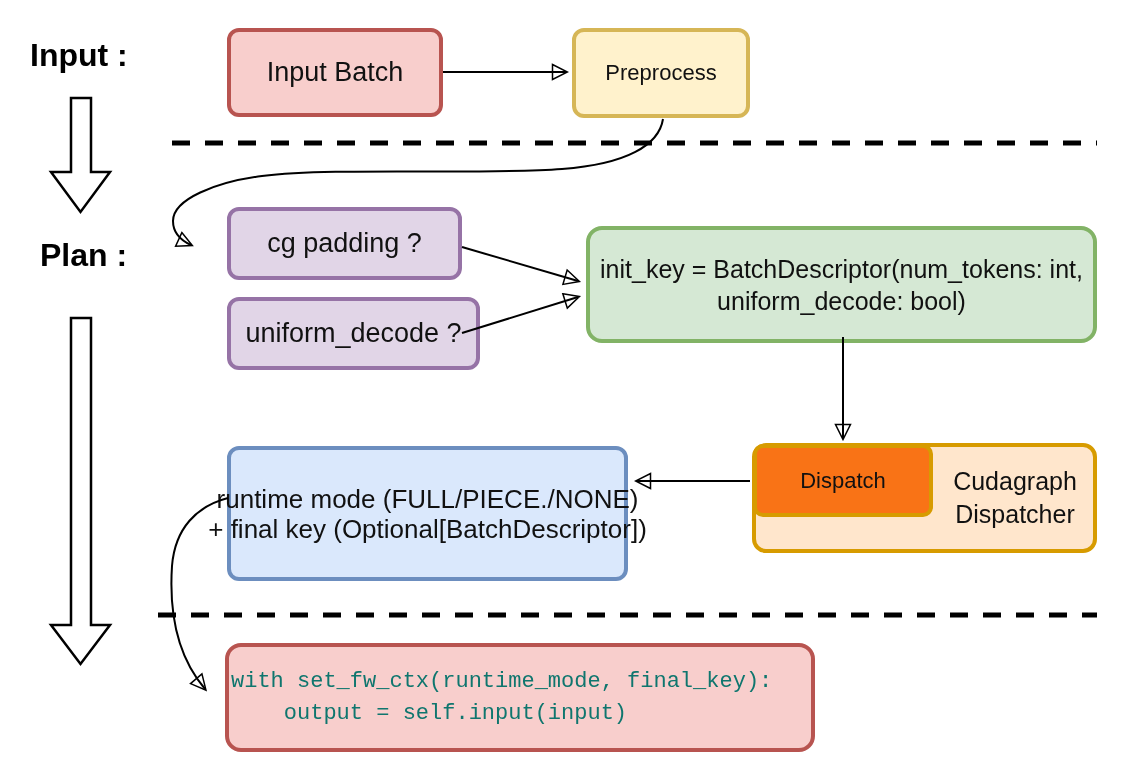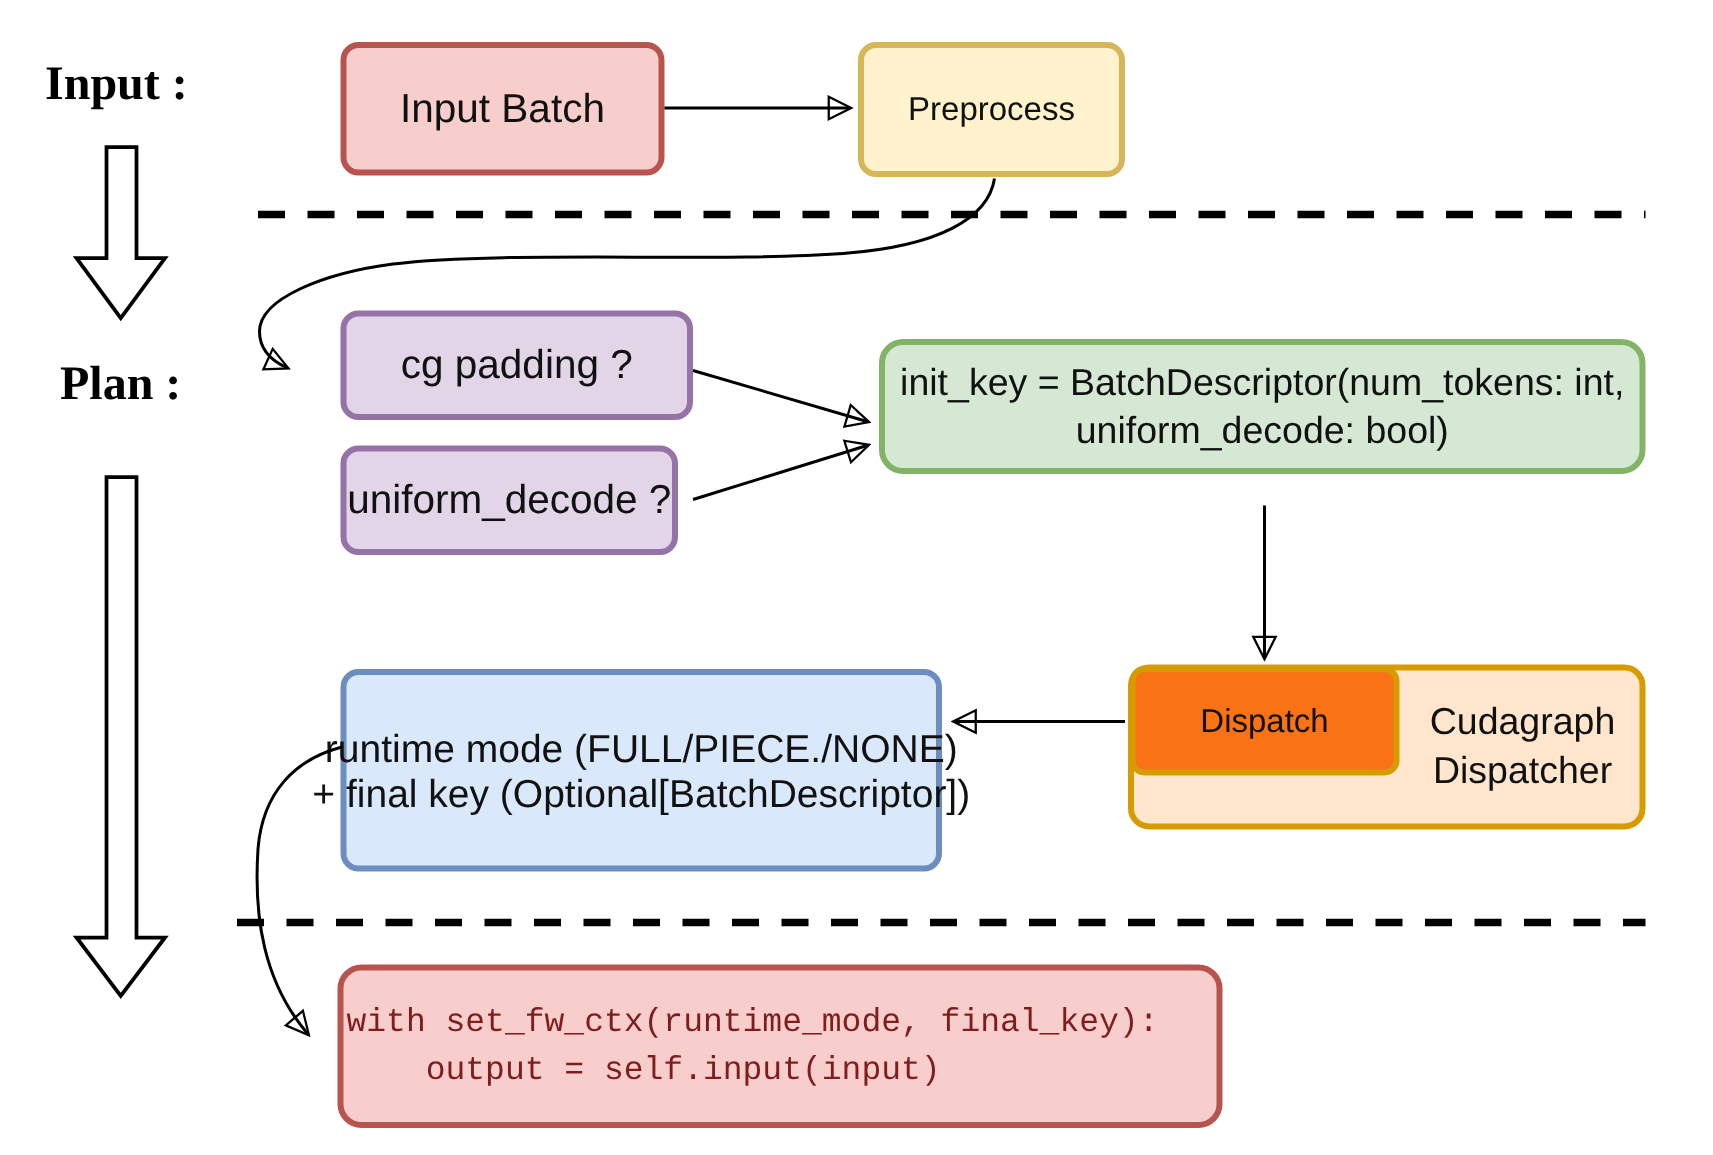--- a/index.html
+++ b/index.html
@@ -11,51 +11,50 @@
     color:#111;
     overflow:hidden;
   }
   .section-label{
     position:absolute;
     font-size:32px;
     font-weight:bold;
     color:#000;
     white-space:nowrap;
     line-height:1.1;
-    font-family:Liberation Serif, serif;
   }
   .box{
     position:absolute;
     box-sizing:border-box;
     border:4px solid #be185d;
     border-radius:12px;
     display:flex;
     flex-direction:column;
     align-items:center;
     justify-content:center;
     text-align:center;
     line-height:1.25;
   }
   .box .ln{white-space:pre;}
   #input-batch{left:227px;top:28px;width:216px;height:89px;background:#f8cecc;border-color:#b85450;font-size:27px;}
   #preprocess{left:572px;top:28px;width:178px;height:90px;background:#fff2cc;border-color:#d6b656;font-size:22px;}
   #cg-padding{left:227px;top:207px;width:235px;height:73px;background:#e1d5e7;border-color:#9673a6;font-size:27px;}
-  #uniform-decode{left:227px;top:297px;width:225px;height:73px;background:#e1d5e7;border-color:#9673a6;font-size:27px;}
-  #init-key{left:586px;top:226px;width:511px;height:90px;background:#d5e8d4;border-color:#82b366;font-size:25px;line-height:32px;border-radius:16px;}
+  #uniform-decode{left:227px;top:297px;width:253px;height:73px;background:#e1d5e7;border-color:#9673a6;font-size:27px;}
+  #init-key{left:586px;top:226px;width:511px;height:117px;background:#d5e8d4;border-color:#82b366;font-size:25px;line-height:32px;border-radius:16px;}
   #cudagraph-outer{left:752px;top:443px;width:345px;height:110px;background:#ffe6cc;border-color:#d79b00;border-radius:14px;}
   #dispatch-inner{left:753px;top:444px;width:180px;height:73px;background:#f97316;border-color:#d79b00;font-size:22px;border-radius:10px;}
   #cudagraph-label{left:933px;top:443px;width:164px;height:110px;font-size:25px;line-height:33px;border:none;background:transparent;}
   #runtime-mode{left:227px;top:446px;width:401px;height:135px;background:#dae8fc;border-color:#6c8ebf;font-size:26px;line-height:30px;}
   #execute-code{
     left:225px;top:643px;width:590px;height:109px;
     background:#f8cecc;border-color:#b85450;border-radius:16px;
     font-family:"Liberation Mono","DejaVu Sans Mono",monospace;
     font-size:22px;line-height:32px;
     align-items:flex-start;text-align:left;padding-left:2px;
-    color:#7f1d1d;
+    color:#0f766e;
   }
   #arrow-layer{
     position:absolute;left:0;top:0;width:1142px;height:770px;
     pointer-events:none;
   }
   #arrow-layer path, #arrow-layer polygon{fill:none;stroke:#000;}
 </style>
 </head>
 <body>
 

